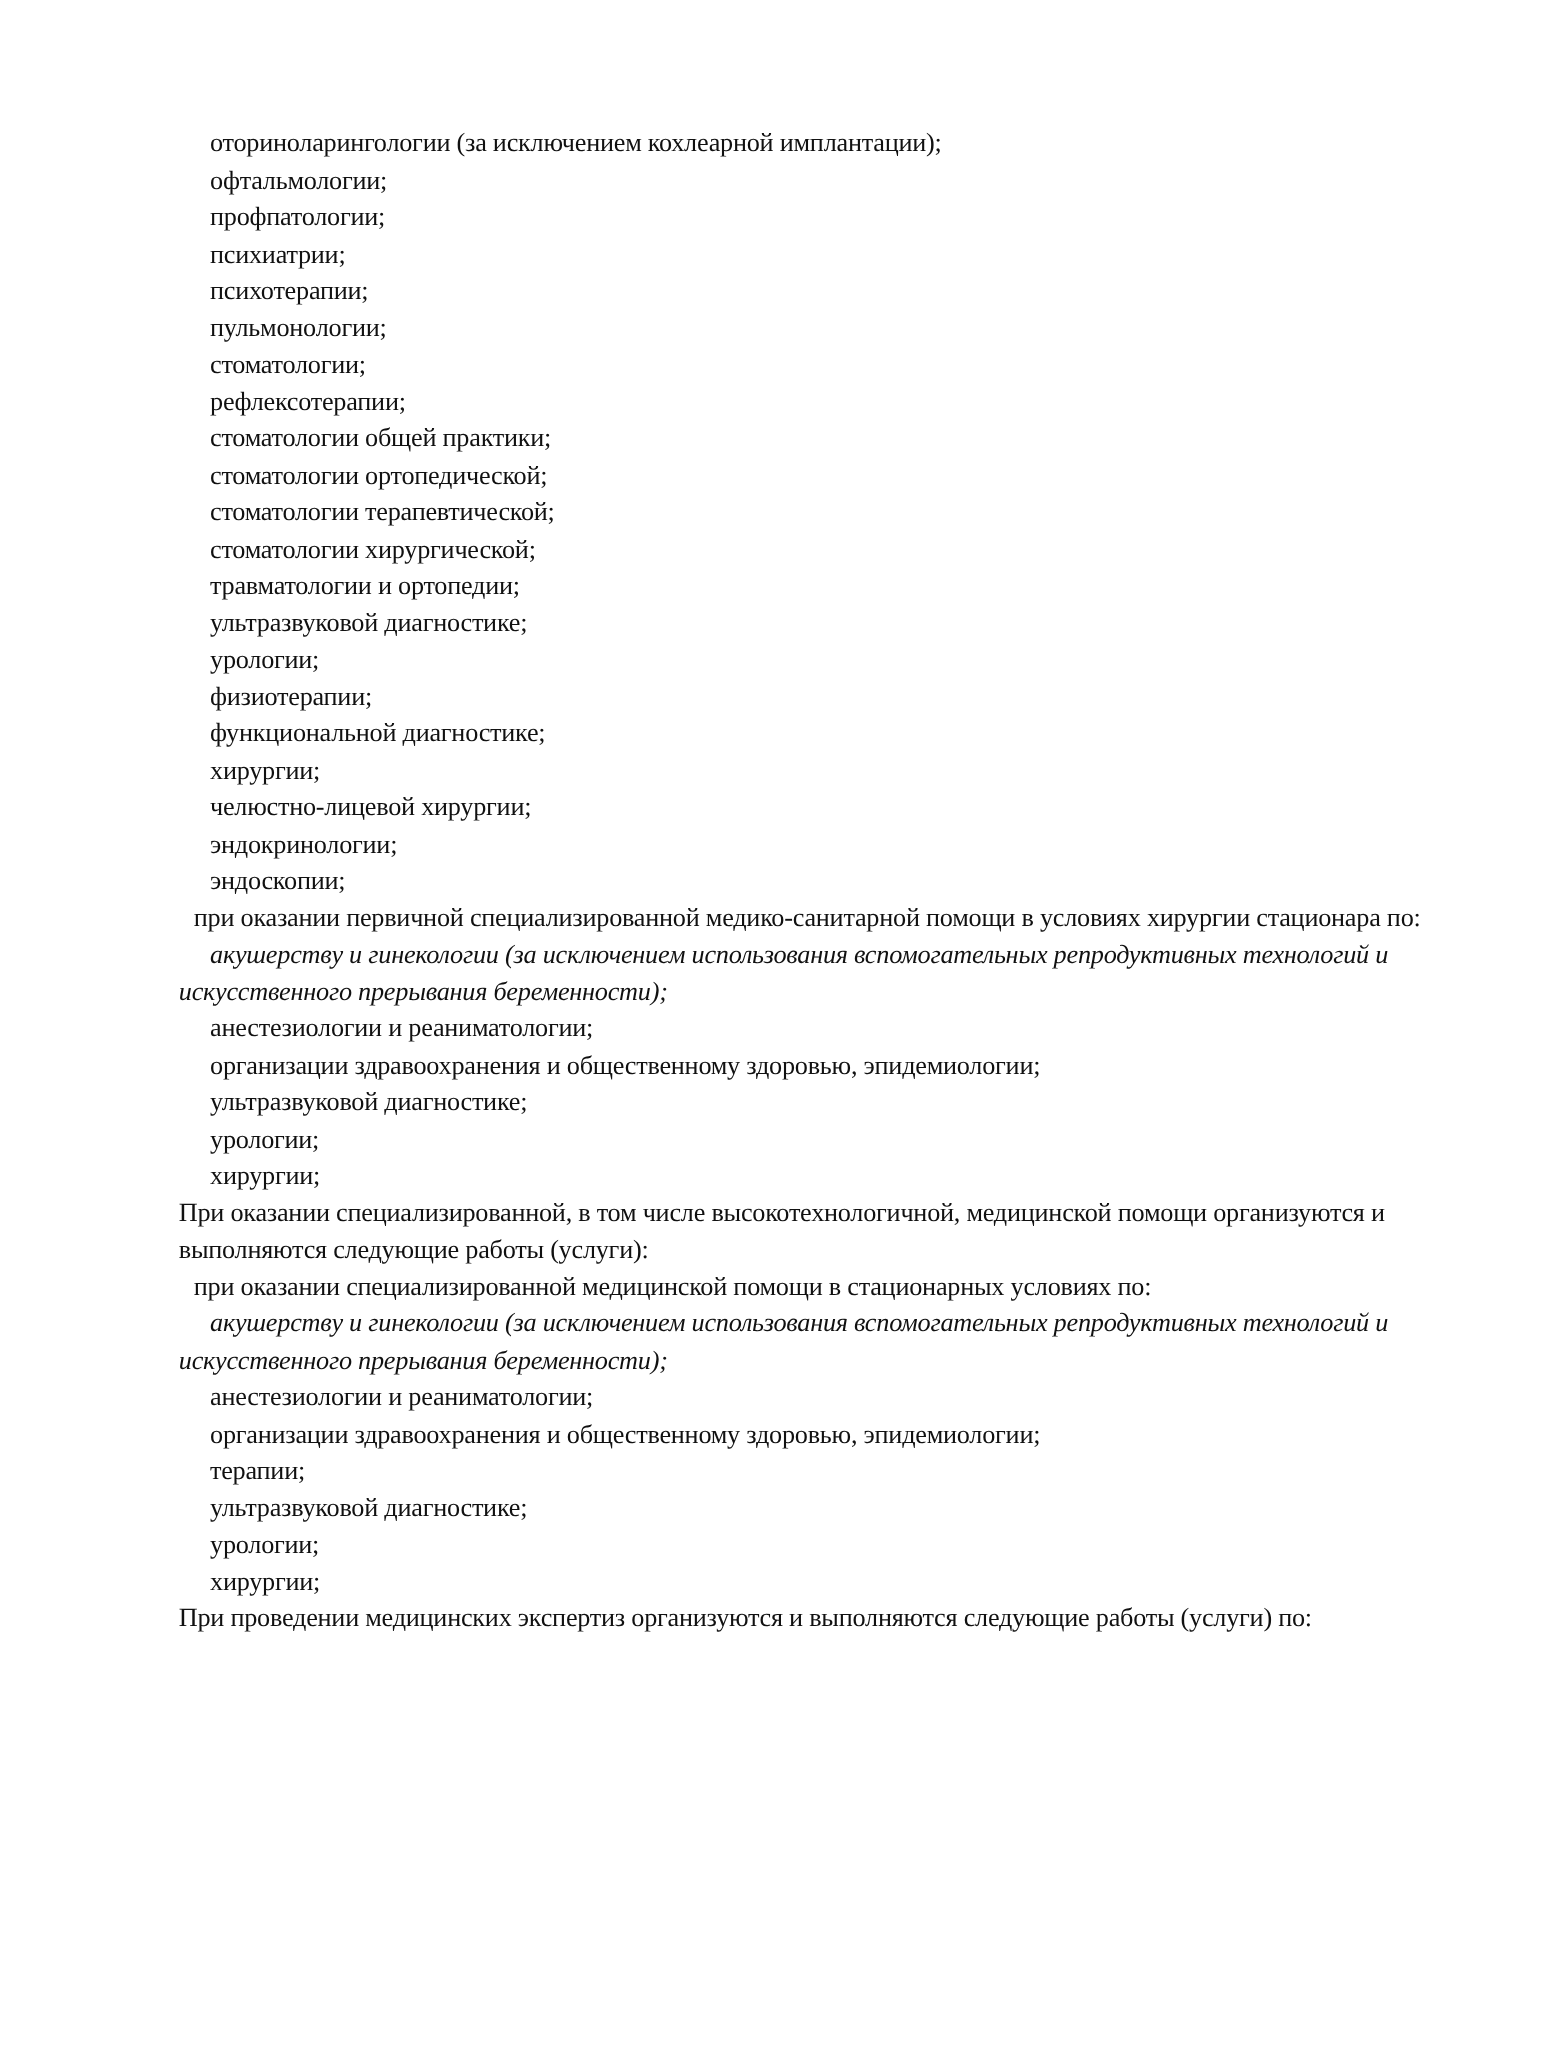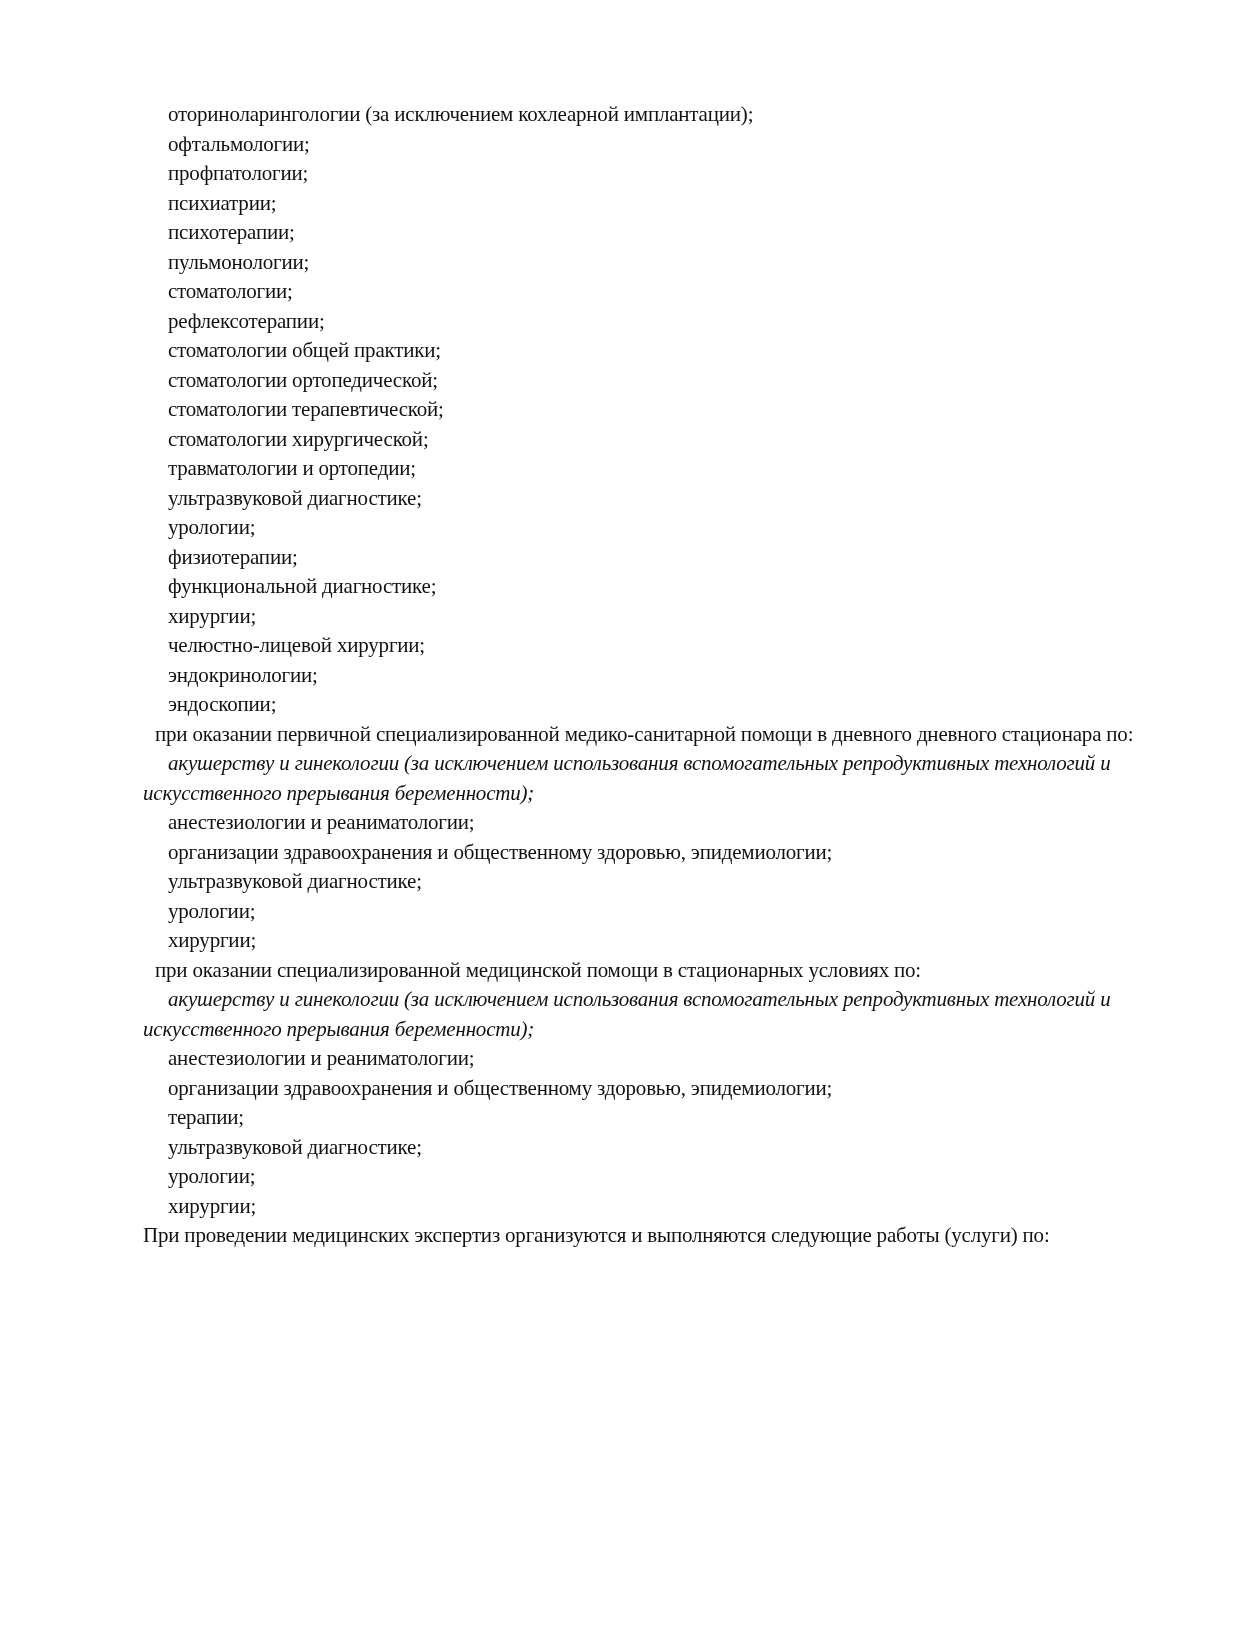--- a/index.html
+++ b/index.html
@@ -34,27 +34,28 @@
   <div class="line l2">стоматологии хирургической;</div>
   <div class="line l2">травматологии и ортопедии;</div>
   <div class="line l2">ультразвуковой диагностике;</div>
   <div class="line l2">урологии;</div>
   <div class="line l2">физиотерапии;</div>
   <div class="line l2">функциональной диагностике;</div>
   <div class="line l2">хирургии;</div>
   <div class="line l2">челюстно-лицевой хирургии;</div>
   <div class="line l2">эндокринологии;</div>
   <div class="line l2">эндоскопии;</div>
-  <div class="para-l1">при оказании первичной специализированной медико-санитарной помощи в дневного дневного стационара по:</div>
+  <div class="para-l1">при оказании первичной специализированной медико-санитарной помощи в условиях хирургии стационара по:</div>
   <div class="para-l2">акушерству и гинекологии (за исключением использования вспомогательных репродуктивных технологий и искусственного прерывания беременности);</div>
   <div class="line l2">анестезиологии и реаниматологии;</div>
   <div class="line l2">организации здравоохранения и общественному здоровью, эпидемиологии;</div>
   <div class="line l2">ультразвуковой диагностике;</div>
   <div class="line l2">урологии;</div>
   <div class="line l2">хирургии;</div>
+  <div class="para-l0">При оказании специализированной, в том числе высокотехнологичной, медицинской помощи организуются и выполняются следующие работы (услуги):</div>
   <div class="para-l1">при оказании специализированной медицинской помощи в стационарных условиях по:</div>
   <div class="para-l2">акушерству и гинекологии (за исключением использования вспомогательных репродуктивных технологий и искусственного прерывания беременности);</div>
   <div class="line l2">анестезиологии и реаниматологии;</div>
   <div class="line l2">организации здравоохранения и общественному здоровью, эпидемиологии;</div>
   <div class="line l2">терапии;</div>
   <div class="line l2">ультразвуковой диагностике;</div>
   <div class="line l2">урологии;</div>
   <div class="line l2">хирургии;</div>
   <div class="para-l0">При проведении медицинских экспертиз организуются и выполняются следующие работы (услуги) по:</div>
 </div>

